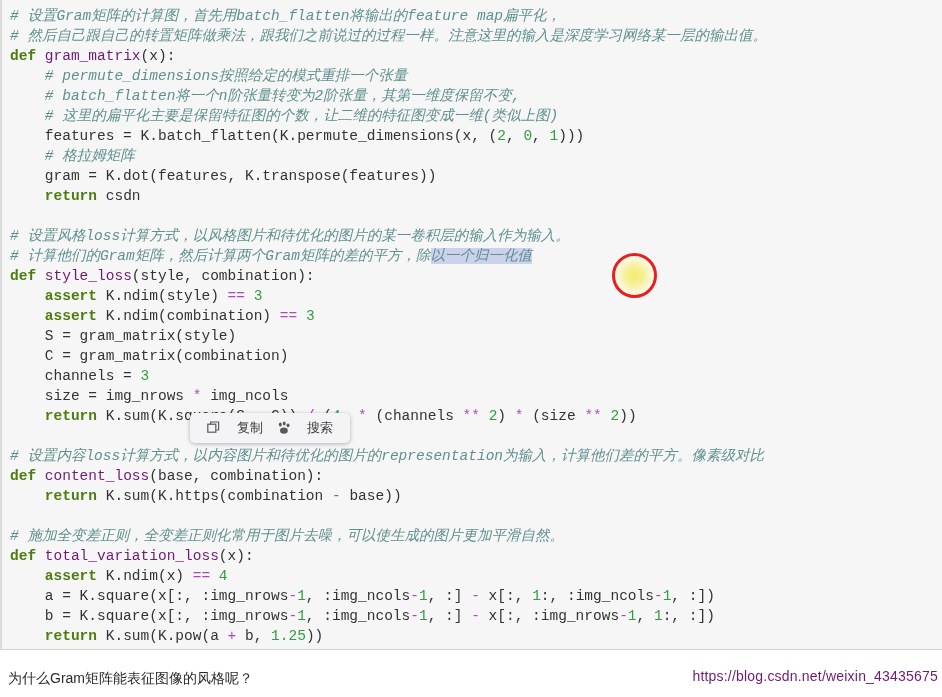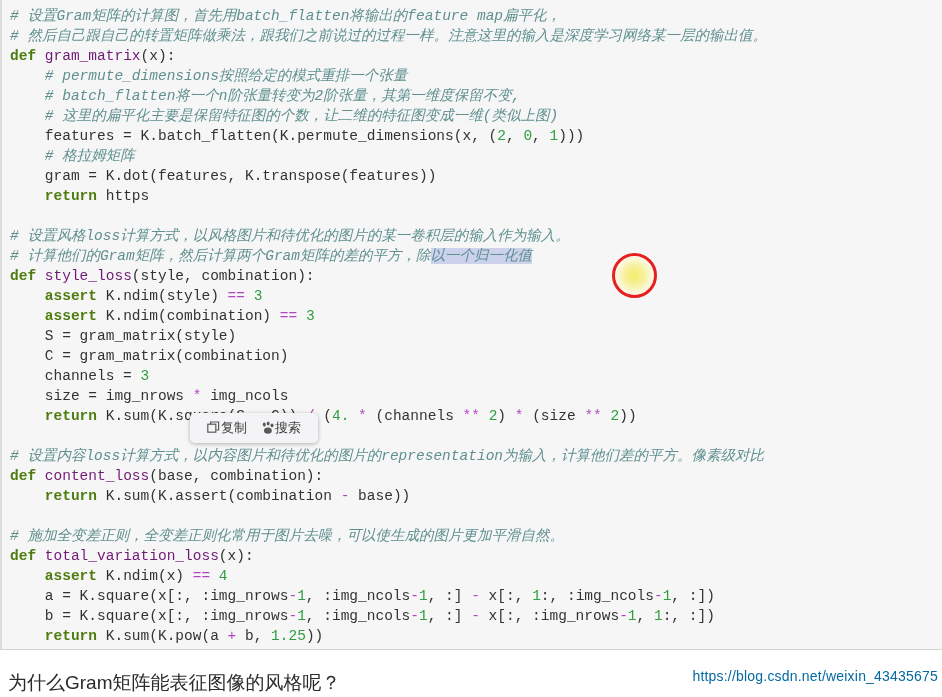--- a/index.html
+++ b/index.html
@@ -78,86 +78,86 @@
     gap: 0px;
     background: #f4f4f6;
     border-radius: 5px;
     box-shadow: 0 1px 4px rgba(0,0,0,0.28);
     padding: 0 10px;
     box-sizing: border-box;
   }
   .ctx-item {
     display: flex;
     align-items: center;
-    gap: 0;
+    gap: 16px;
     padding: 0 7px;
     height: 30px;
     cursor: default;
   }
   .ctx-label {
     font-family: "Liberation Sans", sans-serif;
     font-size: 13px;
     color: #3c3c3c;
     line-height: 30px;
   }
   .ctx-icon { width: 14px; height: 14px; display: block; }
 
   
   #footer-question {
     position: absolute;
     left: 8px;
     top: 670px;
     font-family: "Liberation Sans", sans-serif;
-    font-size: 19px;
+    font-size: 14px;
     color: #2b2b2b;
     white-space: pre;
   }
 
   
   #watermark {
     position: absolute;
     right: 4px;
     top: 668px;
     font-family: "Liberation Sans", sans-serif;
     font-size: 14px;
-    color: #0369a1;
+    color: #701a75;
     white-space: pre;
     letter-spacing: 0.2px;
   }
 </style>
 </head>
 <body>
 
 <div id="code-block">
   <div id="code-inner">
       <div class="line"><span class="cm"># 设置Gram矩阵的计算图，首先用batch_flatten将输出的feature map扁平化，</span></div>
       <div class="line"><span class="cm"># 然后自己跟自己的转置矩阵做乘法，跟我们之前说过的过程一样。注意这里的输入是深度学习网络某一层的输出值。</span></div>
       <div class="line"><span class="kw">def </span><span class="fn">gram_matrix</span><span class="pl">(x):</span></div>
       <div class="line"><span class="cm">    # permute_dimensions按照给定的模式重排一个张量</span></div>
       <div class="line"><span class="cm">    # batch_flatten将一个n阶张量转变为2阶张量，其第一维度保留不变,</span></div>
       <div class="line"><span class="cm">    # 这里的扁平化主要是保留特征图的个数，让二维的特征图变成一维(类似上图)</span></div>
       <div class="line"><span class="pl">    features = K.batch_flatten(K.permute_dimensions(x, (</span><span class="num">2</span><span class="pl">, </span><span class="num">0</span><span class="pl">, </span><span class="num">1</span><span class="pl">)))</span></div>
       <div class="line"><span class="cm">    # 格拉姆矩阵</span></div>
       <div class="line"><span class="pl">    gram = K.dot(features, K.transpose(features))</span></div>
-      <div class="line"><span class="pl">    </span><span class="kw">return</span><span class="pl"> https</span></div>
+      <div class="line"><span class="pl">    </span><span class="kw">return</span><span class="pl"> csdn</span></div>
       <div class="line blank"></div>
       <div class="line"><span class="cm"># 设置风格loss计算方式，以风格图片和待优化的图片的某一卷积层的输入作为输入。</span></div>
       <div class="line"><span class="cm"># 计算他们的Gram矩阵，然后计算两个Gram矩阵的差的平方，除</span><span class="cm sel">以一个归一化值</span></div>
       <div class="line"><span class="kw">def </span><span class="fn">style_loss</span><span class="pl">(style, combination):</span></div>
       <div class="line"><span class="pl">    </span><span class="kw">assert</span><span class="pl"> K.ndim(style) </span><span class="op">==</span><span class="pl"> </span><span class="num">3</span></div>
       <div class="line"><span class="pl">    </span><span class="kw">assert</span><span class="pl"> K.ndim(combination) </span><span class="op">==</span><span class="pl"> </span><span class="num">3</span></div>
       <div class="line"><span class="pl">    S = gram_matrix(style)</span></div>
       <div class="line"><span class="pl">    C = gram_matrix(combination)</span></div>
       <div class="line"><span class="pl">    channels = </span><span class="num">3</span></div>
       <div class="line"><span class="pl">    size = img_nrows </span><span class="op">*</span><span class="pl"> img_ncols</span></div>
       <div class="line"><span class="pl">    </span><span class="kw">return</span><span class="pl"> K.sum(K.square(S </span><span class="op">-</span><span class="pl"> C)) </span><span class="op">/</span><span class="pl"> (</span><span class="num">4.</span><span class="pl"> </span><span class="op">*</span><span class="pl"> (channels </span><span class="op">**</span><span class="pl"> </span><span class="num">2</span><span class="pl">) </span><span class="op">*</span><span class="pl"> (size </span><span class="op">**</span><span class="pl"> </span><span class="num">2</span><span class="pl">))</span></div>
       <div class="line blank"></div>
       <div class="line"><span class="cm"># 设置内容loss计算方式，以内容图片和待优化的图片的representation为输入，计算他们差的平方。像素级对比</span></div>
       <div class="line"><span class="kw">def </span><span class="fn">content_loss</span><span class="pl">(base, combination):</span></div>
-      <div class="line"><span class="pl">    </span><span class="kw">return</span><span class="pl"> K.sum(K.assert(combination </span><span class="op">-</span><span class="pl"> base))</span></div>
+      <div class="line"><span class="pl">    </span><span class="kw">return</span><span class="pl"> K.sum(K.https(combination </span><span class="op">-</span><span class="pl"> base))</span></div>
       <div class="line blank"></div>
       <div class="line"><span class="cm"># 施加全变差正则，全变差正则化常用于图片去噪，可以使生成的图片更加平滑自然。</span></div>
       <div class="line"><span class="kw">def </span><span class="fn">total_variation_loss</span><span class="pl">(x):</span></div>
       <div class="line"><span class="pl">    </span><span class="kw">assert</span><span class="pl"> K.ndim(x) </span><span class="op">==</span><span class="pl"> </span><span class="num">4</span></div>
       <div class="line"><span class="pl">    a = K.square(x[:, :img_nrows</span><span class="op">-</span><span class="num">1</span><span class="pl">, :img_ncols</span><span class="op">-</span><span class="num">1</span><span class="pl">, :] </span><span class="op">-</span><span class="pl"> x[:, </span><span class="num">1</span><span class="pl">:, :img_ncols</span><span class="op">-</span><span class="num">1</span><span class="pl">, :])</span></div>
       <div class="line"><span class="pl">    b = K.square(x[:, :img_nrows</span><span class="op">-</span><span class="num">1</span><span class="pl">, :img_ncols</span><span class="op">-</span><span class="num">1</span><span class="pl">, :] </span><span class="op">-</span><span class="pl"> x[:, :img_nrows</span><span class="op">-</span><span class="num">1</span><span class="pl">, </span><span class="num">1</span><span class="pl">:, :])</span></div>
       <div class="line"><span class="pl">    </span><span class="kw">return</span><span class="pl"> K.sum(K.pow(a </span><span class="op">+</span><span class="pl"> b, </span><span class="num">1.25</span><span class="pl">))</span></div>
     </div>
 </div>
 

